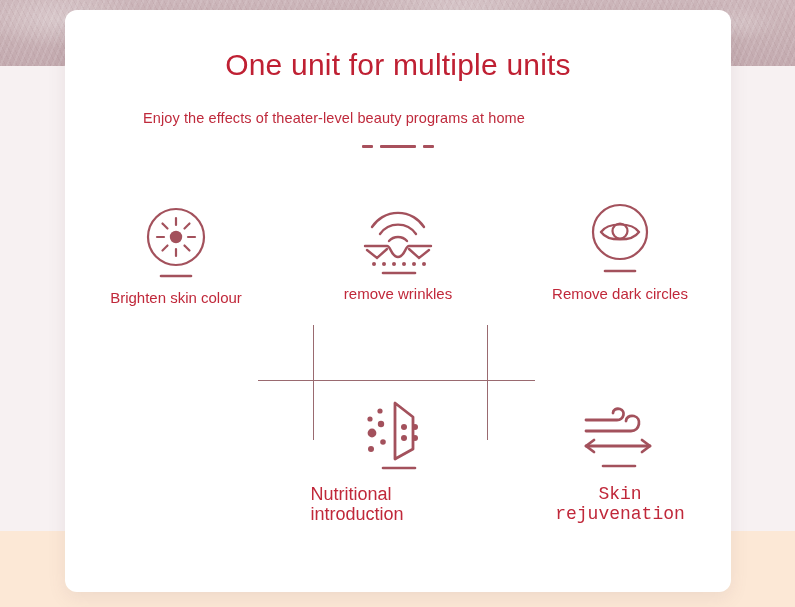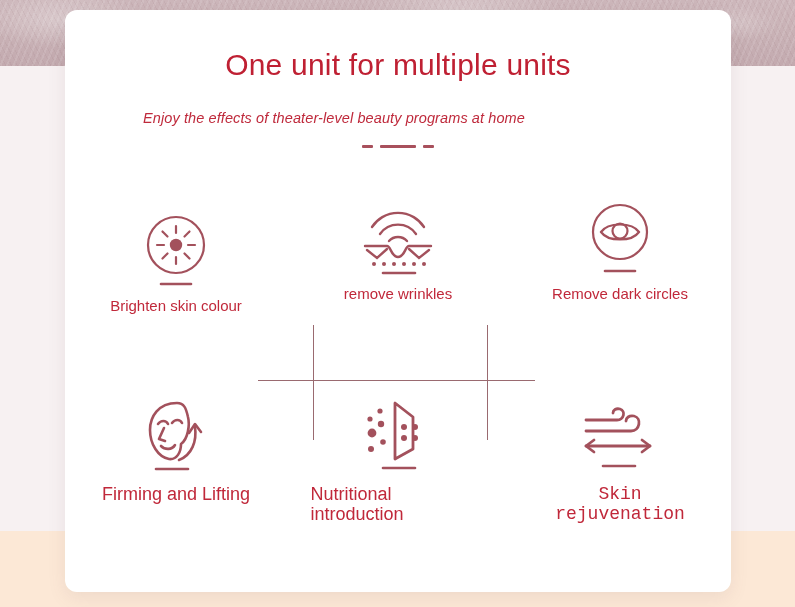--- a/index.html
+++ b/index.html
@@ -79,21 +79,20 @@
   }
   .subtitle {
     position: absolute;
     left: 0; top: 100px;
     width: 538px;
     text-align: center;
     font-size: 14.5px;
     color: #bf2a3c;
     letter-spacing: .1px;
     white-space: nowrap;
-    font-style: italic;
   }
   .divider-dashes {
     position: absolute;
     left: 0; top: 135px;
     width: 666px;
     display: flex;
     justify-content: center;
     align-items: center;
     gap: 7px;
   }
@@ -112,21 +111,21 @@
     width: 666px;
     height: 370px;
   }
   .cell {
     position: absolute;
     width: 222px;
     display: flex;
     flex-direction: column;
     align-items: center;
   }
-  .cell.c0 { left: 0;   top: 12px; }
+  .cell.c0 { left: 0;   top: 4px; }
   .cell.c1 { left: 222px; top: 0; }
   .cell.c2 { left: 444px; top: 0; }
   .cell.c3 { left: 0;   top: 196px; }
   .cell.c4 { left: 222px; top: 196px; }
   .cell.c5 { left: 444px; top: 196px; font-family: Liberation Mono, monospace; }
 
   .icon-wrap {
     width: 88px;
     height: 78px;
     display: flex;
@@ -257,37 +256,20 @@
               <circle cx="36" cy="31" r="27"></circle>
               <path d="M17 31 C24 21 48 21 55 31 C48 41 24 41 17 31 Z"></path>
               <circle cx="36" cy="30" r="7.5"></circle>
               <line x1="21" y1="70" x2="51" y2="70" stroke-width="2.6"></line>
             </g>
           </svg>
         </div>
         <div class="cell-label">Remove dark circles</div>
       </div>
 
-      <div class="cell c3">
-        <div class="icon-wrap">
-          <svg width="80" height="76" viewBox="0 0 80 76">
-            <g fill="none" stroke="#a3515c" stroke-width="2.6" stroke-linecap="round" stroke-linejoin="round">
-              <path d="M41 6 C22 6 14 20 14 33 C14 47 22 60 33 62 C41 63 45 55 45 47 C52 42 54 28 52 20 C50 11 48 6 41 6 Z"></path>
-              <path d="M22 27 C25 23 30 23 32 27"></path>
-              <path d="M36 26 C39 22 44 22 46 26"></path>
-              <path d="M28 31 L23 42 L29 44"></path>
-              <path d="M25 49 C29 53 36 53 39 48"></path>
-              <path d="M43 63 C56 58 61 44 59 30"></path>
-              <path d="M53 36 L59 27 L65 35"></path>
-              <line x1="20" y1="72" x2="52" y2="72" stroke-width="2.6"></line>
-            </g>
-          </svg>
-        </div>
-        <div class="cell-label">Firming and Lifting</div>
-      </div>
 
       <div class="cell c4">
         <div class="icon-wrap">
           <svg width="74" height="76" viewBox="0 0 74 76">
             <g fill="none" stroke="#a3515c" stroke-width="2.8" stroke-linecap="round" stroke-linejoin="round">
               <path d="M34 6 L34 62 L52 52 L52 20 Z"></path>
             </g>
             <g fill="#a3515c" stroke="none">
               <circle cx="19" cy="14" r="2.6"></circle>
               <circle cx="9" cy="22" r="2.6"></circle>

